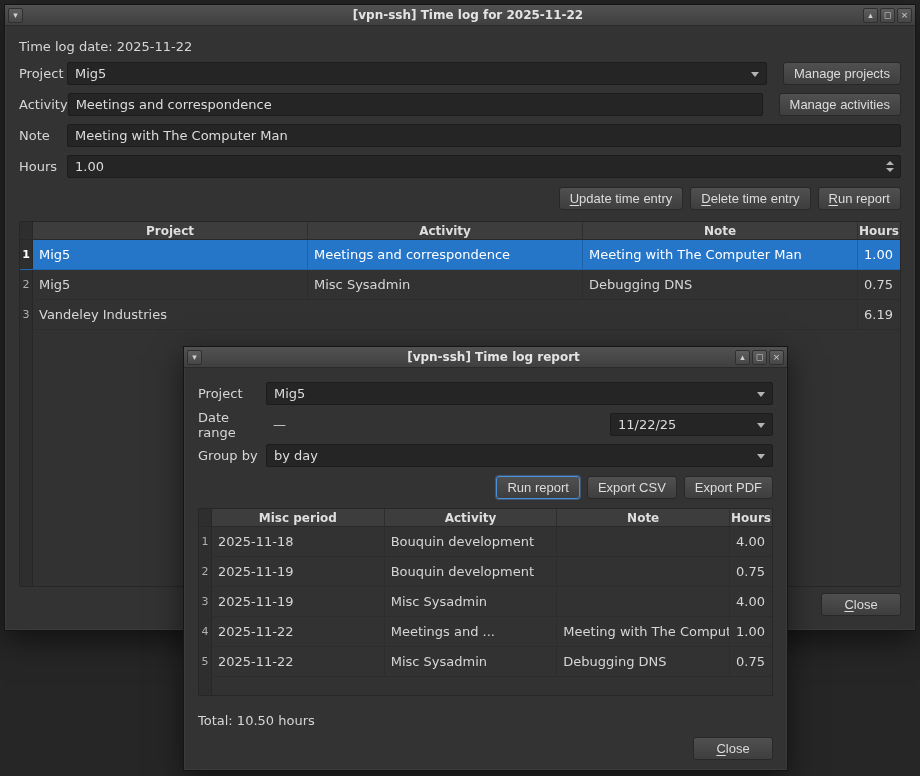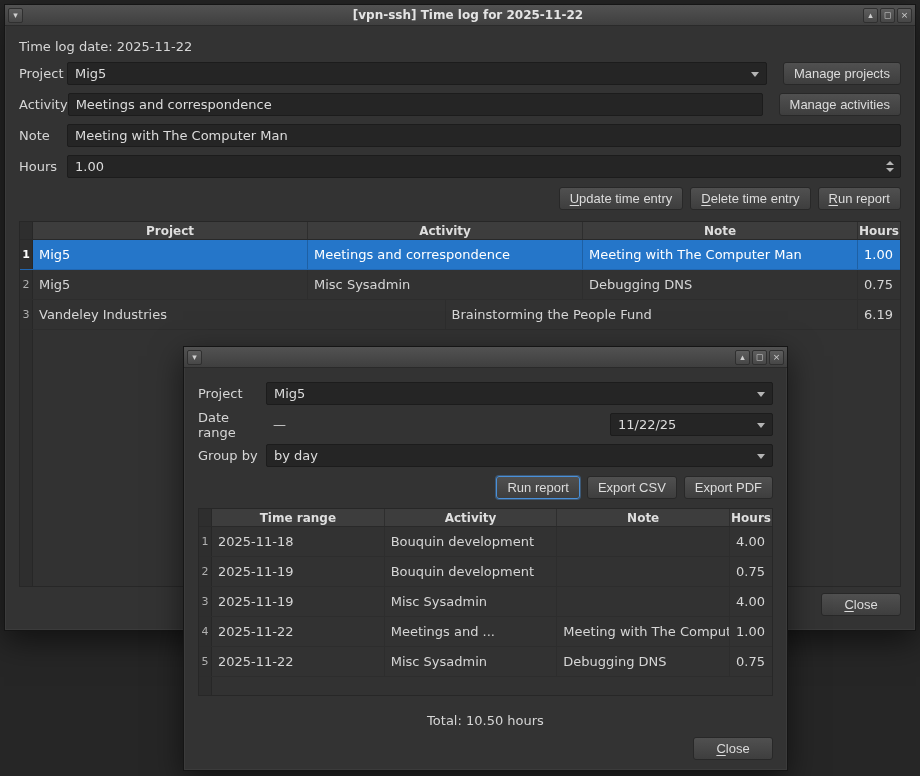--- a/index.html
+++ b/index.html
@@ -114,21 +114,21 @@
   .c-flex { flex:1 1 0; min-width:0; }
   .c-hours { flex:0 0 42px; }
   .trow.selected { background:#2576c9; color:#fff; border-bottom-color:#2067b3; }
   .trow.selected .td { border-right-color:rgba(0,0,0,.18); }
   .trow.selected .c-num { background:#2e2e2e; color:#ffffff; font-weight:bold; border-right-color:#272727; }
   .tfill { flex:1 1 auto; display:flex; }
   .strip { flex:0 0 13px; background:#2e2e2e; border-right:1px solid #272727; }
 
   .close-row { display:flex; justify-content:flex-end; margin-top:6px; height:23px; }
   #report-dialog .close-row { margin-top:9px; }
-  .total-line { margin-top:17px;text-align:center; }
+  .total-line { margin-top:17px; }
 
   .dash { margin:0 7px; color:#d0d0d0; }
   .dr-spacer { flex:1 1 auto; }
   .combo.date { flex:0 0 165px; }
   .combo.date2 { flex:0 0 163px; }
 </style>
 </head>
 <body>
 
 <div class="window" id="main-window">
@@ -200,38 +200,38 @@
       <div class="trow">
         <div class="td c-num">2</div>
         <div class="td c-flex">Mig5</div>
         <div class="td c-flex">Misc Sysadmin</div>
         <div class="td c-flex">Debugging DNS</div>
         <div class="td c-hours">0.75</div>
       </div>
       <div class="trow">
         <div class="td c-num">3</div>
         <div class="td c-flex">Vandeley Industries</div>
-        <div class="td c-flex">Brainstorming the People Fund</div>
         <div class="td c-hours">6.19</div>
       </div>
 
       <div class="tfill">
         <div class="strip"></div>
       </div>
     </div>
 
     <div class="close-row">
       <button class="btn wide"><u>C</u>lose</button>
     </div>
   </div>
 </div>
 
 <div class="window" id="report-dialog">
   <div class="titlebar">
     <span class="win-btn"><span>▾</span></span>
+    <span class="titlebar-title">[vpn-ssh] Time log report</span>
     <span class="win-controls">
       <span class="win-btn"><span>▴</span></span>
       <span class="win-btn"><span>◻</span></span>
       <span class="win-btn"><span>×</span></span>
     </span>
   </div>
   <div class="content">
     <div class="frow" style="margin-top:14px;">
       <span class="flabel">Project</span>
       <div class="combo">
@@ -260,21 +260,21 @@
 
     <div class="actions">
       <button class="btn focused">Run report</button>
       <button class="btn">Export CSV</button>
       <button class="btn">Export PDF</button>
     </div>
 
     <div class="tbl">
       <div class="thead">
         <div class="th c-num"></div>
-        <div class="th c-flex">Time range</div>
+        <div class="th c-flex">Misc period</div>
         <div class="th c-flex">Activity</div>
         <div class="th c-flex">Note</div>
         <div class="th c-hours">Hours</div>
       </div>
 
       <div class="trow">
         <div class="td c-num">1</div>
         <div class="td c-flex">2025-11-18</div>
         <div class="td c-flex">Bouquin development</div>
         <div class="td c-flex"></div>

